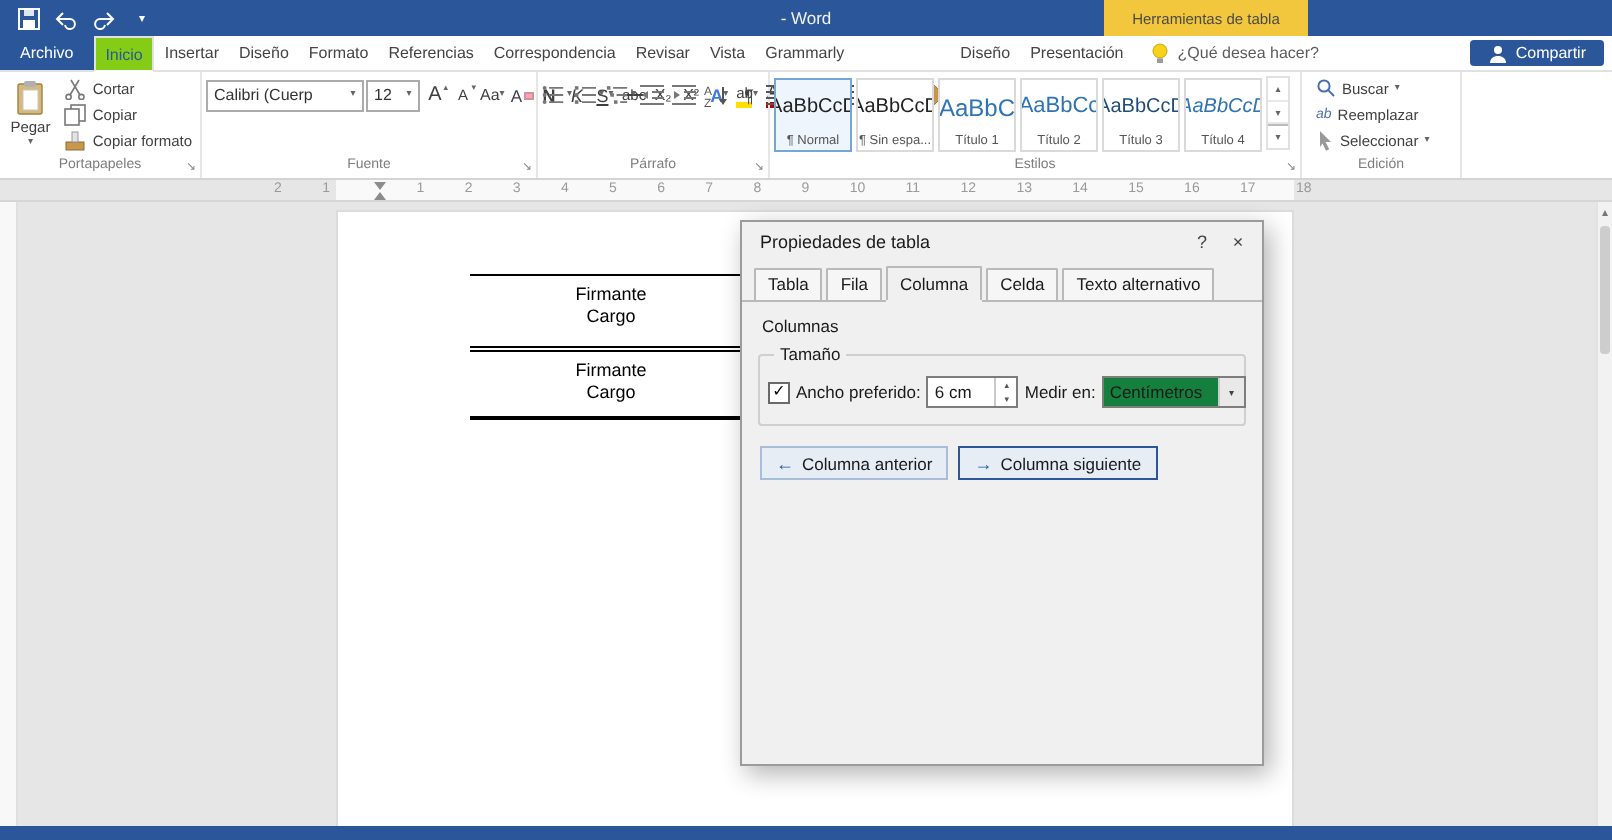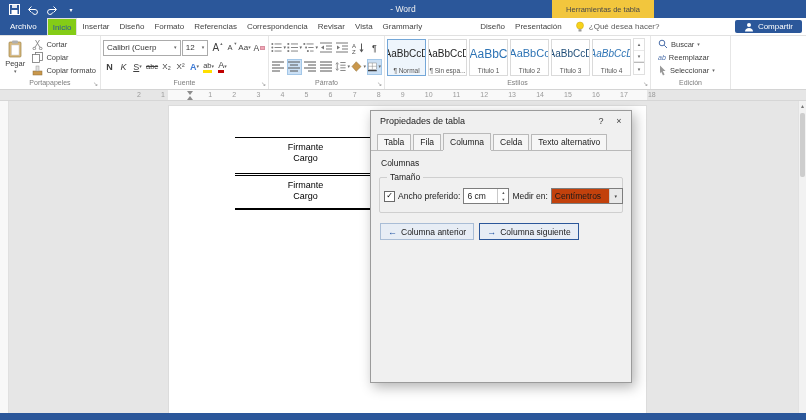--- a/index.html
+++ b/index.html
@@ -25,21 +25,21 @@
   .tellme{display:flex;align-items:center;gap:4px;padding:0 8px;color:#5c5c5c;font-size:8px;white-space:nowrap}
   .grow{flex:1}
   .share-btn{display:flex;align-items:center;gap:4px;background:#2b579a;color:#fff;font-size:8px;padding:0 9px;margin:2px 4px 2px 0;border-radius:2px;white-space:nowrap}
 
   
   .ribbon{height:54px;background:#fff;display:flex;border-bottom:1px solid #d4d4d4;flex:0 0 auto}
   .rgroup{display:flex;flex-direction:column;border-right:1px solid #e6e6e6;position:relative}
   .g-clip{width:101px}.g-font{width:168px}.g-para{width:116px}.g-styles{width:266px}.g-edit{width:80px}
   .g-fill{flex:1;border-right:none}
   .rgc{flex:1;display:flex;padding:2px 2px 0}
-  .rgc.col{flex-direction:column;justify-content:flex-start}
+  .rgc.col{flex-direction:row;justify-content:flex-start}
   .rgl{height:13px;display:flex;align-items:center;justify-content:center;font-size:7px;color:#7d7d7d;position:relative}
   .launcher{position:absolute;right:2px;bottom:2px;font-size:6px;color:#8a8a8a;line-height:1}
   
   .paste-btn{width:31px;display:flex;flex-direction:column;align-items:center;justify-content:center;gap:1px}
   .pb-label{font-size:7.5px;color:#3f3f3f}
   .clip-col{display:flex;flex-direction:column;justify-content:center;gap:1px;padding-left:2px}
   .clip-row,.edit-row{display:flex;align-items:center;gap:3px;font-size:7.5px;color:#3f3f3f;height:12px;padding:0 2px;white-space:nowrap}
   .caret{font-size:5px;color:#666;line-height:1}
   
   .frow{display:flex;align-items:center;gap:1px;height:19px}
@@ -111,21 +111,21 @@
   .dlg-section{margin:7px 0 0 10px}
   .dlg-groupbox{margin:9px 8px 0;border:1px solid #cfcfcf;position:relative;padding:10px 4px 8px;border-radius:2px}
   .dlg-legend{position:absolute;top:-6px;left:7px;background:#f0f0f0;padding:0 3px}
   .dlg-row{display:flex;align-items:center;gap:3px;white-space:nowrap}
   .checkbox{width:11px;height:11px;border:1px solid #6a6a6a;background:#fff;display:flex;align-items:center;justify-content:center;flex:0 0 auto}
   .checkbox i{font-style:normal;font-size:8px;color:#000;line-height:1}
   .spinner{width:46px;height:16px;border:1px solid #7d7d7d;background:#fff;display:flex;flex:0 0 auto}
   .spin-val{flex:1;padding:2px 0 0 3px;font-size:8.5px}
   .spin-btns{width:11px;border-left:1px solid #c9c9c9;display:flex;flex-direction:column}
   .spin-btns i{flex:1;font-size:4.5px;line-height:7px;text-align:center;color:#555;font-style:normal}
-  .combo{width:72px;height:16px;border:1px solid #7d7d7d;background:#c2410c;display:flex;align-items:center;flex:0 0 auto}
+  .combo{width:72px;height:16px;border:1px solid #7d7d7d;background:#15803d;display:flex;align-items:center;flex:0 0 auto}
   .combo-val{flex:1;padding-left:3px;font-size:8.5px;overflow:hidden;white-space:nowrap}
   .combo-arrow{width:13px;height:100%;background:#e9e9e9;border-left:1px solid #ccc;display:flex;align-items:center;justify-content:center;font-size:5px;color:#444}
   .dlg-nav{display:flex;gap:5px;margin:10px 0 0 9px}
   .nav-btn{height:17px;display:flex;align-items:center;gap:4px;padding:0 7px;font-size:8.5px;background:#e7edf5;border:1px solid #a9bdd6;white-space:nowrap}
   .nav-btn.next{border-color:#2b579a}
   .nav-arrow{color:#2456a4;font-size:9px;font-weight:bold}
   .dlg-actions{position:absolute;right:5px;bottom:7px;display:flex;gap:6px}
   .btn{height:17px;padding:0 11px;font-size:8.5px;background:#e1e1e1;border:1px solid #a8a8a8;display:flex;align-items:center;white-space:nowrap}
   .btn.default{background:#dbe9f9;border:1px solid #0f6cbd}
 

